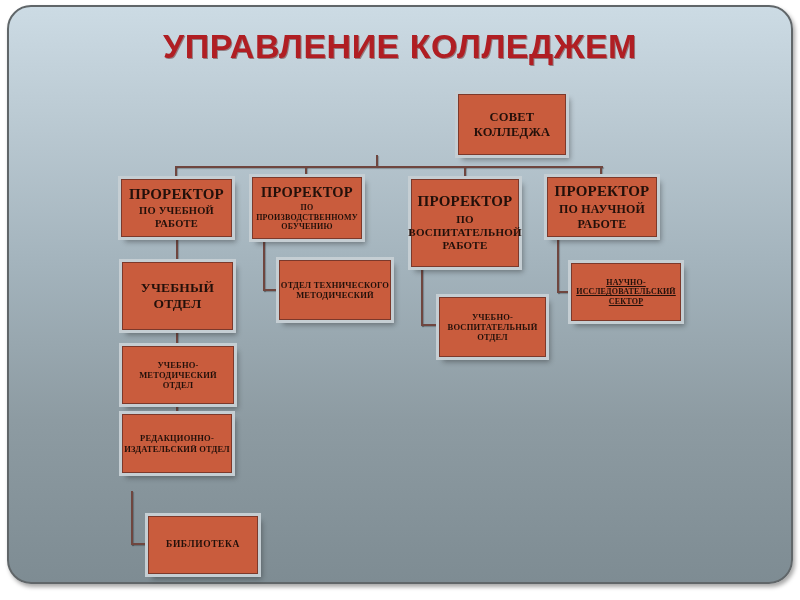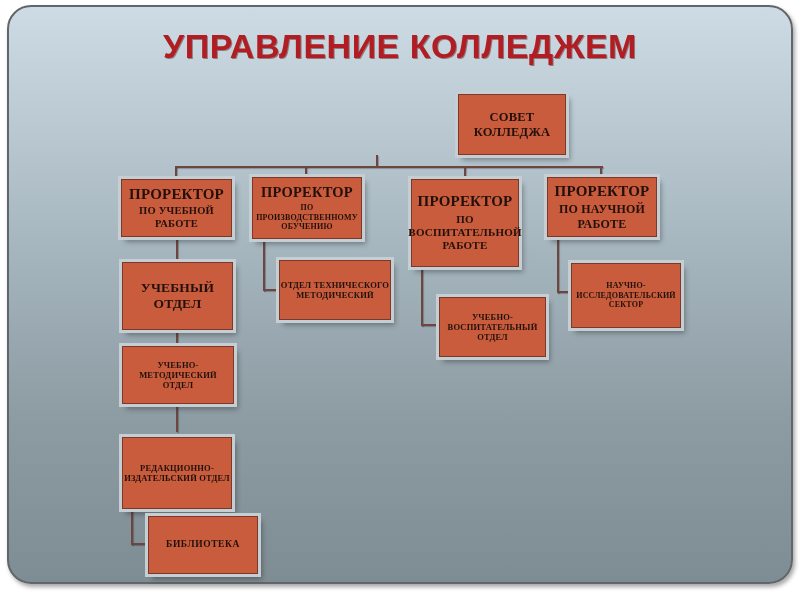--- a/index.html
+++ b/index.html
@@ -54,25 +54,25 @@
   .n-vr1        { left: 112px; top: 172px; width: 111px; height: 58px; font-size: 15px; }
   .n-vr1 .sub   { font-size: 10.5px; }
   .n-vr2        { left: 243px; top: 170px; width: 110px; height: 62px; font-size: 14.5px; }
   .n-vr2 .sub   { font-size: 8px; }
   .n-vr3        { left: 402px; top: 172px; width: 108px; height: 88px; font-size: 15px; }
   .n-vr3 .sub   { font-size: 11px; }
   .n-vr4        { left: 538px; top: 170px; width: 110px; height: 60px; font-size: 15px; }
   .n-vr4 .sub   { font-size: 12px; }
   .n-edu        { left: 113px; top: 255px; width: 111px; height: 68px; font-size: 13.5px; }
   .n-method     { left: 113px; top: 339px; width: 112px; height: 58px; font-size: 8.5px; }
-  .n-editorial  { left: 113px; top: 430px; width: 110px; height: 72px; font-size: 8.5px; align-items: center; }
+  .n-editorial  { left: 113px; top: 407px; width: 110px; height: 59px; font-size: 8.5px; align-items: center; }
   .n-library    { left: 139px; top: 509px; width: 110px; height: 58px; font-size: 9.5px; letter-spacing: 0.6px; }
   .n-tech       { left: 270px; top: 253px; width: 112px; height: 60px; font-size: 8.5px; }
   .n-upbring    { left: 430px; top: 290px; width: 107px; height: 60px; font-size: 8.5px; }
-  .n-research   { left: 562px; top: 256px; width: 110px; height: 65px; font-size: 8px; }
+  .n-research   { left: 562px; top: 256px; width: 110px; height: 58px; font-size: 8px; text-decoration: underline; }
 
   .cline {
     position: absolute;
     background: #6f463f;
     box-shadow: 1px 1px 1px rgba(0,0,0,0.25);
   }
   .c-rector-stub   { left: 367px; top: 148px; width: 2px;  height: 12px; }
   .c-main-h        { left: 166px; top: 159px; width: 428px; height: 2px; }
   .c-drop-vr1      { left: 166px; top: 160px; width: 2px;  height: 12px; }
   .c-drop-vr2      { left: 296px; top: 160px; width: 2px;  height: 10px; }

